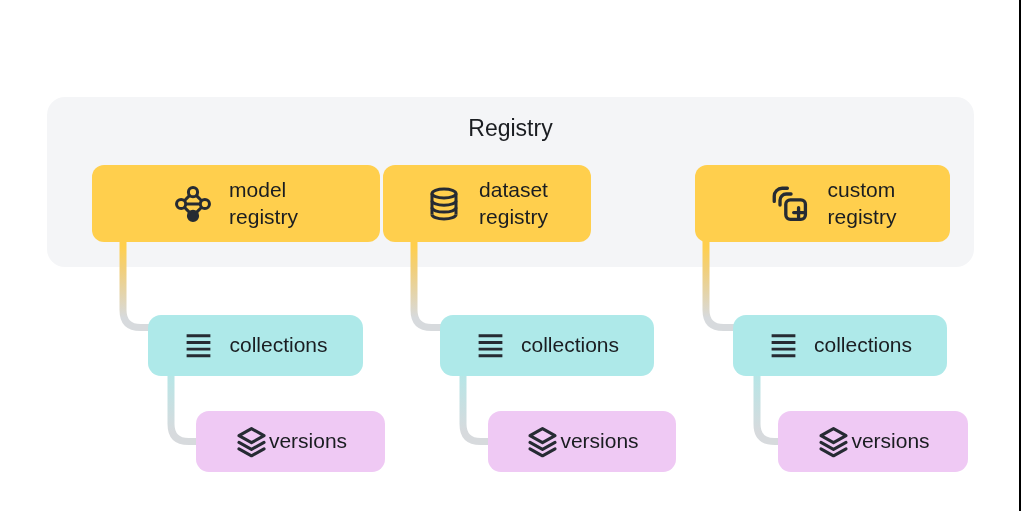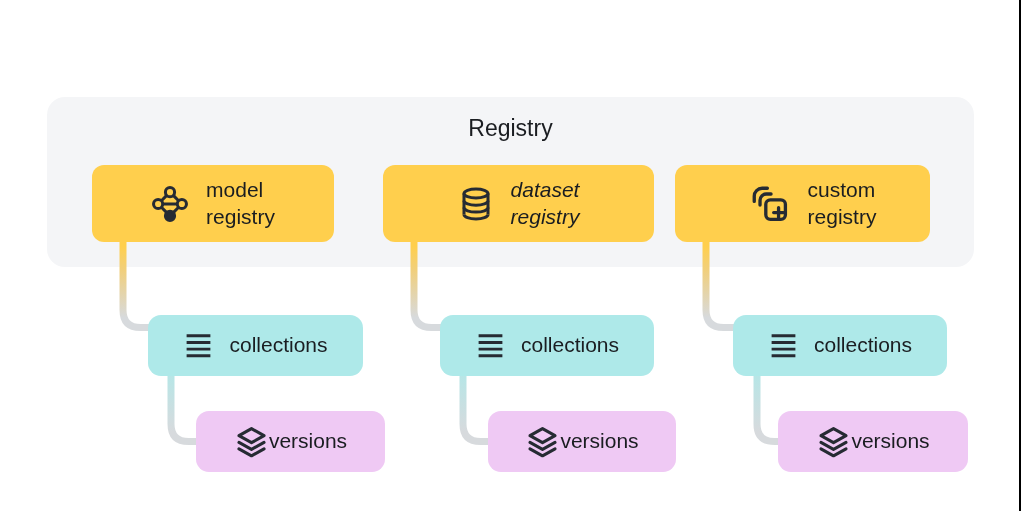--- a/index.html
+++ b/index.html
@@ -65,21 +65,21 @@
     <g fill="none" stroke-width="7">
       <path stroke="url(#gy)" d="M123 240 V310 Q123 327.5 140.5 327.5 H150"></path>
       <path stroke="url(#gy)" d="M414 240 V310 Q414 327.5 431.5 327.5 H442"></path>
       <path stroke="url(#gy)" d="M706 240 V310 Q706 327.5 723.5 327.5 H735"></path>
       <path stroke="url(#gt)" d="M171 355 V424 Q171 441.5 188.5 441.5 H198"></path>
       <path stroke="url(#gt)" d="M463 355 V424 Q463 441.5 480.5 441.5 H490"></path>
       <path stroke="url(#gt)" d="M757 355 V424 Q757 441.5 774.5 441.5 H780"></path>
     </g>
   </svg>
 
-  <div class="node registry-node" style="left:92px;width:242px;">
+  <div class="node registry-node" style="left:92px;width:288px;">
     <svg class="icon" viewBox="0 0 24 24" width="38" height="38" fill="none" stroke="currentColor" stroke-width="1.9">
       <path d="M9.95 6.55 6.55 9.95 M14.05 6.55 17.45 9.95 M6.55 14.05 9.95 17.45 M17.45 14.05 14.05 17.45 M7.4 12 H16.6"></path>
       <circle cx="12" cy="4.5" r="2.9"></circle>
       <circle cx="4.5" cy="12" r="2.9"></circle>
       <circle cx="19.5" cy="12" r="2.9"></circle>
       <circle cx="12" cy="19.5" r="2.9" fill="currentColor"></circle>
     </svg>
     <span class="node-label">model
 registry</span>
   </div>
@@ -93,21 +93,21 @@
 
   <div class="node versions-node" style="left:196px;width:189px;">
     <svg class="icon" viewBox="0 0 24 24" width="35" height="35" fill="none" stroke="currentColor" stroke-width="2.1" stroke-linecap="round" stroke-linejoin="round">
       <path d="M12 3.2 20.6 8 12 12.8 3.4 8Z"></path>
       <path d="M3.4 12.6 12 17.4l8.6-4.8"></path>
       <path d="M3.4 17 12 21.8 20.6 17"></path>
     </svg>
     <span class="node-label">versions</span>
   </div>
 
-  <div class="node registry-node" style="left:383px;width:271px;font-style:italic;">
+  <div class="node registry-node" style="left:383px;width:208px;">
     <svg class="icon" viewBox="0 0 24 24" width="36" height="38" fill="none" stroke="currentColor" stroke-width="2">
       <ellipse cx="12" cy="5" rx="8" ry="3"></ellipse>
       <path d="M4 5v14 M20 5v14"></path>
       <path d="M4 9.8c0 1.66 3.58 3 8 3s8-1.34 8-3"></path>
       <path d="M4 14.4c0 1.66 3.58 3 8 3s8-1.34 8-3"></path>
       <path d="M4 19c0 1.66 3.58 3 8 3s8-1.34 8-3"></path>
     </svg>
     <span class="node-label">dataset
 registry</span>
   </div>
@@ -121,21 +121,21 @@
 
   <div class="node versions-node" style="left:488px;width:188px;">
     <svg class="icon" viewBox="0 0 24 24" width="35" height="35" fill="none" stroke="currentColor" stroke-width="2.1" stroke-linecap="round" stroke-linejoin="round">
       <path d="M12 3.2 20.6 8 12 12.8 3.4 8Z"></path>
       <path d="M3.4 12.6 12 17.4l8.6-4.8"></path>
       <path d="M3.4 17 12 21.8 20.6 17"></path>
     </svg>
     <span class="node-label">versions</span>
   </div>
 
-  <div class="node registry-node" style="left:675px;width:255px;padding-left:20px;">
+  <div class="node registry-node" style="left:695px;width:255px;padding-left:20px;">
     <svg class="icon" viewBox="0 0 24 24" width="42" height="42" fill="none" stroke="currentColor" stroke-width="1.9" stroke-linecap="round" stroke-linejoin="round">
       <path d="M3 10.5V7.5A4.5 4.5 0 0 1 7.5 3h3"></path>
       <path d="M6.3 12.6V9.9A3.6 3.6 0 0 1 9.9 6.3h2.7"></path>
       <rect x="9.6" y="9.6" width="11.2" height="11.2" rx="2.6"></rect>
       <path d="M16.9 14.1v5.6 M14.1 16.9h5.6"></path>
     </svg>
     <span class="node-label">custom
 registry</span>
   </div>
 

